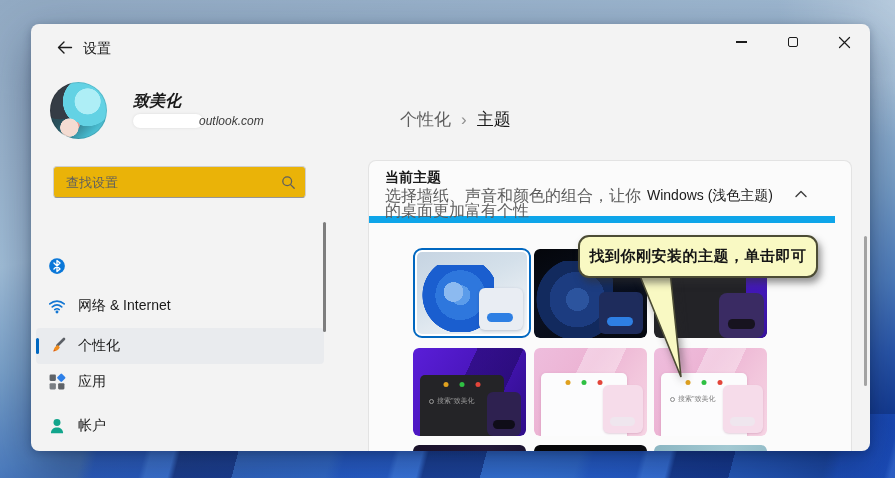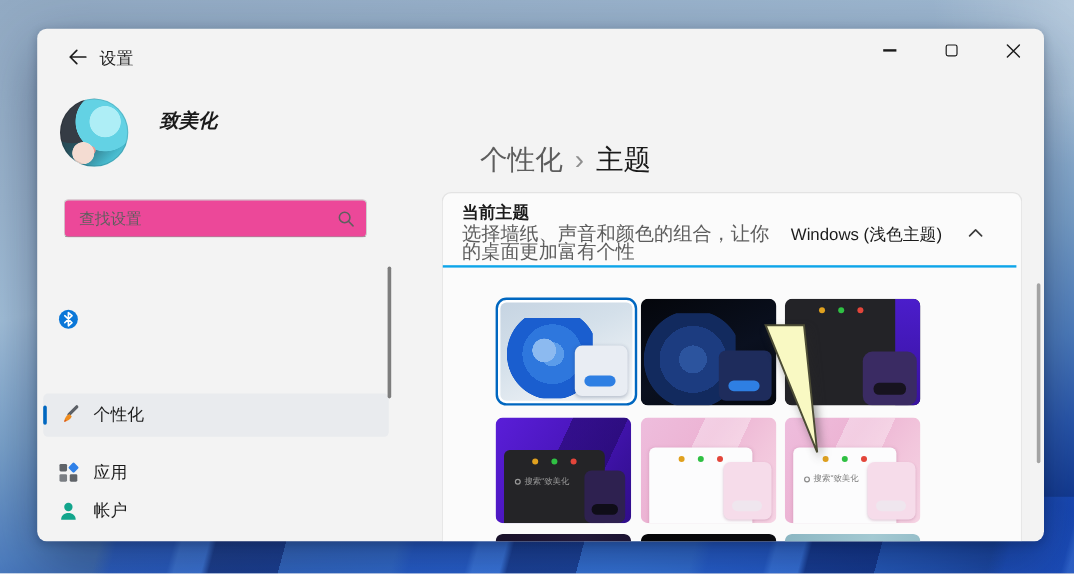--- a/index.html
+++ b/index.html
@@ -38,43 +38,43 @@
       radial-gradient(circle at 66% 34%, #aeeef6 0 24%, #63d2e4 25% 46%, rgba(0,0,0,0) 47%),
       radial-gradient(circle at 18% 22%, #353c45 0 38%, rgba(0,0,0,0) 39%),
       linear-gradient(135deg,#2b3038 0%,#28525e 45%,#46b8cc 80%,#6fdaea 100%);
     box-shadow:inset 0 0 0 1px rgba(0,0,0,.12); }
   .p-name { position:absolute; left:83px; top:10px; font-size:16px; font-weight:600; color:#1a1a1a; }
   .p-email { position:absolute; left:83px; top:33px; display:flex; align-items:center; font-size:12px; color:#3c3c3c; }
   .censor { display:inline-block; width:70px; height:14px; background:#ffffff; border-radius:8px;
     box-shadow:0 0 3px rgba(0,0,0,.10); margin-right:-4px; }
 
   
-  .searchbox { position:absolute; left:22px; top:142px; width:253px; height:32px; background:#ec4899;
+  .searchbox { position:absolute; left:22px; top:142px; width:253px; height:32px; background:#eab308;
     border:1px solid #cfcfcf; border-bottom-color:#969696; border-radius:4px; }
   .searchbox input { position:absolute; inset:0; border:none; outline:none; background:transparent;
     padding:0 30px 0 12px; font-size:13px; color:#1a1a1a; font-family:inherit; }
   .searchbox input::placeholder { color:#5f5f5f; opacity:1; }
   .search-ic { position:absolute; right:9px; top:8px; }
 
   
   .nav-item { position:absolute; left:5px; width:288px; height:36px; border-radius:4px; }
   .nav-item.sel { background:#e9ebee; }
   .sel-pill { position:absolute; left:0; top:10px; width:3px; height:16px; border-radius:2px; background:#0067c0; }
   .n-icon { position:absolute; left:12px; top:9px; width:18px; height:18px; }
   .n-label { position:absolute; left:42px; top:9px; font-size:14px; color:#1b1b1b; }
   .side-scroll { position:absolute; left:292px; top:198px; width:3px; height:110px; background:#7d7d7d; border-radius:2px; }
 
   
-  .breadcrumb { position:absolute; left:369px; top:94px; font-size:23px; font-weight:500; }
+  .breadcrumb { position:absolute; left:369px; top:84px; font-size:17px; font-weight:500; }
   .bc-parent { color:#5d5d5d; } .bc-sep { color:#8f8f8f; margin:0 10px; font-weight:400; } .bc-cur { color:#191919; }
 
   
   .card { position:absolute; left:337px; top:136px; width:484px; height:291px; background:#fbfbfb;
     border:1px solid #e3e3e3; border-bottom:none; border-radius:8px 8px 0 0; }
-  .card-head { position:absolute; left:0; top:0; right:4px; height:62px; border-bottom:2px solid #0ea5e9; }
+  .card-head { position:absolute; left:0; top:0; right:16px; height:62px; border-bottom:7px solid #0ea5e9; }
   .ch-title { position:absolute; left:16px; top:8px; font-size:14px; font-weight:600; color:#1b1b1b; }
   .ch-desc  { position:absolute; left:16px; top:27px; width:266px; font-size:16px; line-height:15px; color:#5d5d5d; }
   .ch-value { position:absolute; right:62px; top:26px; font-size:14px; color:#1b1b1b; }
   .ch-chev  { position:absolute; right:26px; top:26px; }
 
   
   .thumb { position:absolute; border-radius:6px; overflow:hidden; }
   .thumb.selected { border:2px solid #0067c0; border-radius:9px; padding:2px; background:#ffffff; overflow:hidden; }
   .timg { position:relative; width:100%; height:100%; border-radius:5px; overflow:hidden; }
   .t1 { left:44px; top:87px;  width:118px; height:90px; }
@@ -167,50 +167,65 @@
       </button>
     <button class="titlebar-btn btn-close">
       <svg width="13" height="13" viewBox="0 0 13 13">
           <path d="M1.5 1.5 L11.5 11.5 M11.5 1.5 L1.5 11.5" stroke="#1b1b1b" stroke-width="1.2" stroke-linecap="round"></path>
         </svg>
     </button>
 
     <div class="profile">
       <div class="avatar"></div>
       <div class="p-name">致美化</div>
+      <div class="p-email">
+        <span class="censor"></span>
+        <span>outlook.com</span>
+      </div>
     </div>
 
     <div class="searchbox">
       <input readonly="" placeholder="查找设置" style="">
       <svg class="search-ic" width="15" height="15" viewBox="0 0 15 15">
           <circle cx="6.2" cy="6.2" r="4.4" fill="none" stroke="#5f5f5f" stroke-width="1.3"></circle>
           <path d="M9.6 9.6 L13.2 13.2" stroke="#5f5f5f" stroke-width="1.3" stroke-linecap="round"></path>
         </svg>
     </div>
 
     <div class="nav-item" style="top:224px">
       <span class="n-icon">
         <svg width="18" height="18" viewBox="0 0 16 16">
             <circle cx="8" cy="8" r="7" fill="#0a77d8"></circle>
             <path d="M5.3 5.4 L10.7 10.6 L8 12.9 L8 3.1 L10.7 5.4 L5.3 10.6" fill="none" stroke="#ffffff" stroke-width="1.2" stroke-linejoin="round" stroke-linecap="round"></path>
           </svg>
       </span>
     </div>
+    <div class="nav-item" style="top:264px">
+      <span class="n-icon">
+        <svg width="18" height="18" viewBox="0 0 16 16">
+            <path d="M1.6 6.2 C5.4 2.9 10.6 2.9 14.4 6.2" fill="none" stroke="#1276d3" stroke-width="1.5" stroke-linecap="round"></path>
+            <path d="M3.8 8.8 C6.3 6.7 9.7 6.7 12.2 8.8" fill="none" stroke="#1276d3" stroke-width="1.5" stroke-linecap="round"></path>
+            <path d="M6 11.2 C7.2 10.3 8.8 10.3 10 11.2" fill="none" stroke="#1276d3" stroke-width="1.5" stroke-linecap="round"></path>
+            <circle cx="8" cy="13.4" r="1.3" fill="#1276d3"></circle>
+          </svg>
+      </span>
+      <span class="n-label">网络 &amp; Internet</span>
+    </div>
     <div class="nav-item sel" style="top:304px">
       <span class="sel-pill"></span>
       <span class="n-icon">
         <svg width="18" height="18" viewBox="0 0 16 16">
             <path d="M14.2 1.8 L8.4 7.6" stroke="#5c6066" stroke-width="2.4" stroke-linecap="round"></path>
             <path d="M8.8 7.2 C6.6 8.2 5.3 9.9 4.8 12.8 C7.6 12.5 9.4 11.3 10.5 9 Z" fill="#f08c1e"></path>
             <path d="M5.6 11.2 C5.2 11.8 5 12.3 4.8 12.8 C5.5 12.7 6.1 12.6 6.7 12.3 Z" fill="#d8531e"></path>
           </svg>
       </span>
       <span class="n-label">个性化</span>
     </div>
-    <div class="nav-item" style="top:352px">
+    <div class="nav-item" style="top:340px">
       <span class="n-icon">
         <svg width="18" height="18" viewBox="0 0 16 16">
             <rect x="1.4" y="1.4" width="5.6" height="5.6" rx="1" fill="#5f6368"></rect>
             <rect x="1.4" y="9" width="5.6" height="5.6" rx="1" fill="#7a7e83"></rect>
             <rect x="9" y="9" width="5.6" height="5.6" rx="1" fill="#5f6368"></rect>
             <rect x="8.9" y="1.3" width="5.8" height="5.8" rx="1" fill="#2e80e8" transform="rotate(45 11.8 4.2)"></rect>
           </svg>
       </span>
       <span class="n-label">应用</span>
     </div>
@@ -326,13 +341,16 @@
           <div class="timg img-teal"></div>
         </div>
     </div>
 
     <div class="main-scroll"></div>
   </div>
 
   <svg class="callout-tail-svg" viewBox="0 0 895 478">
     <polygon points="638,271 670,271 681,377" fill="#f9f9c3" stroke="#4c4c35" stroke-width="1.6"></polygon>
   </svg>
+  <div class="callout">
+    <span>找到你刚安装的主题，单击即可</span>
+  </div>
 </div>
 
 </body></html>

